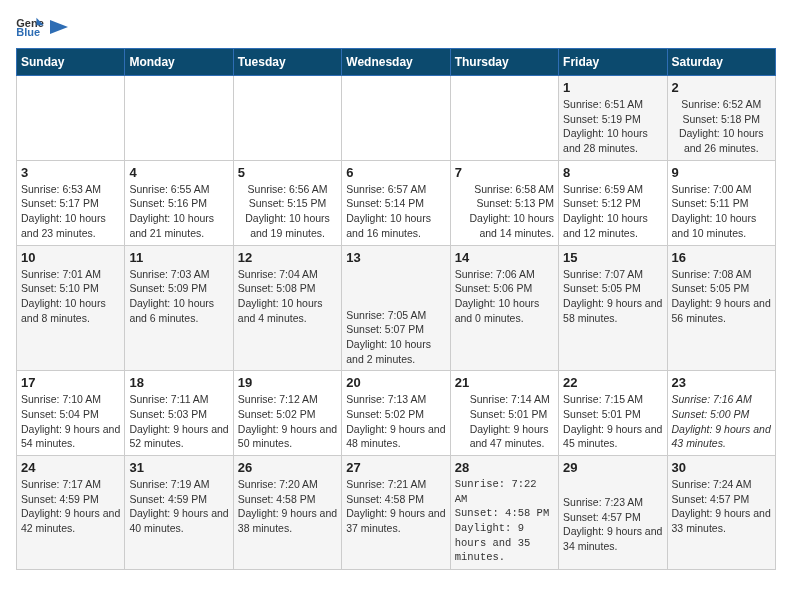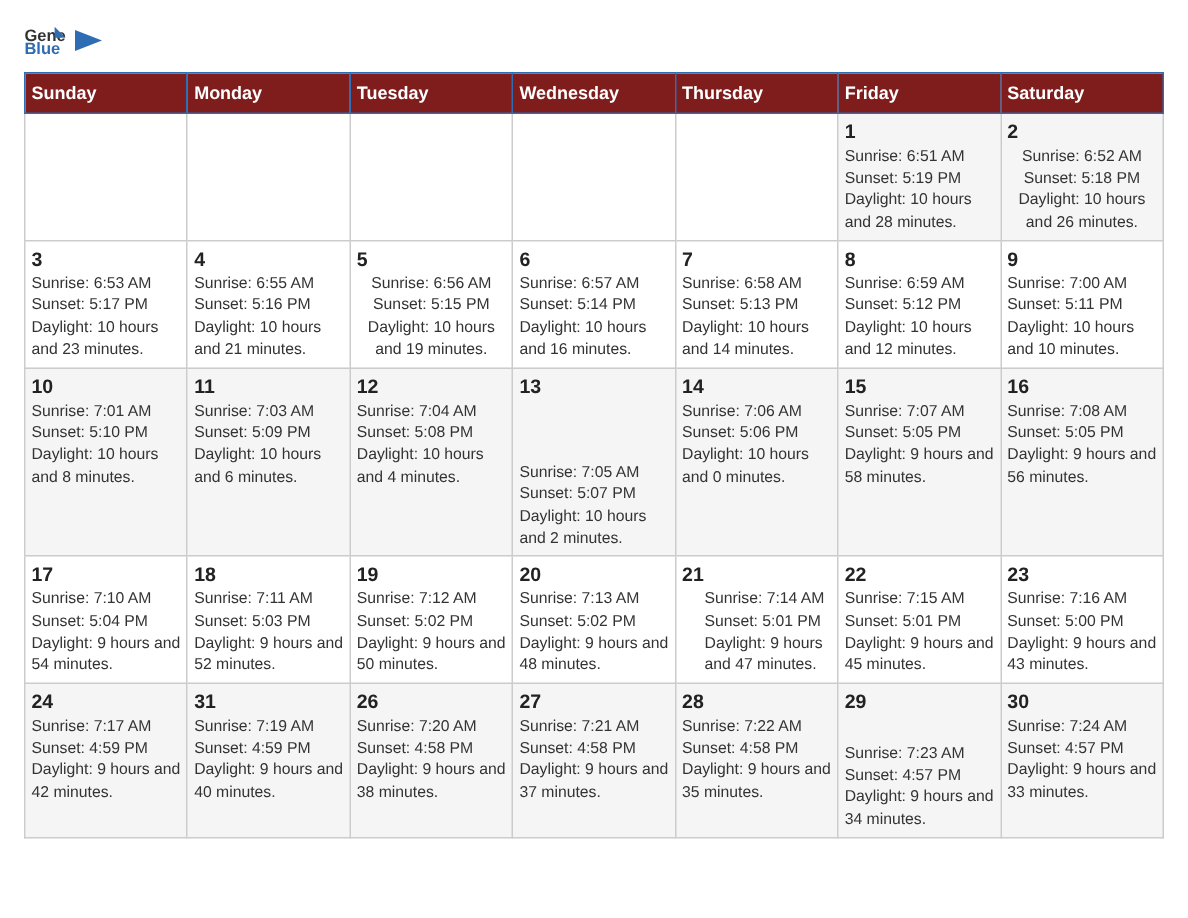--- a/index.html
+++ b/index.html
@@ -30,21 +30,21 @@
     .title-area { text-align: right; }
     .month-title { font-size: 32px; font-weight: normal; color: #333; }
     .location { font-size: 14px; color: #555; }
 
     .calendar {
       width: 100%;
       border-collapse: collapse;
       font-size: 11px;
     }
     .calendar th {
-      background: #7f1d1d;
+      background: #0c4a6e;
       color: #fff;
       padding: 6px 4px;
       text-align: left;
       font-size: 12px;
       font-weight: bold;
       border: 1px solid #2e6db4;
     }
     .calendar td {
       border: 1px solid #ccc;
       vertical-align: top;
@@ -146,21 +146,21 @@
 Daylight: 10 hours and 19 minutes.</div>
         </td>
         <td>
           <div class="day-number">6</div>
           <div class="day-info" style="white-space: pre-line;">Sunrise: 6:57 AM
 Sunset: 5:14 PM
 Daylight: 10 hours and 16 minutes.</div>
         </td>
         <td>
           <div class="day-number">7</div>
-          <div class="day-info" style="white-space: pre-line;">Sunrise: 6:58 AM
+          <div class="day-info" style="white-space: pre-line; text-align: right;">Sunrise: 6:58 AM
 Sunset: 5:13 PM
 Daylight: 10 hours and 14 minutes.</div>
         </td>
         <td>
           <div class="day-number">8</div>
           <div class="day-info" style="white-space: pre-line;">Sunrise: 6:59 AM
 Sunset: 5:12 PM
 Daylight: 10 hours and 12 minutes.</div>
         </td>
         <td>
@@ -246,21 +246,21 @@
 Daylight: 9 hours and 47 minutes.</div>
         </td>
         <td>
           <div class="day-number">22</div>
           <div class="day-info" style="white-space: pre-line;">Sunrise: 7:15 AM
 Sunset: 5:01 PM
 Daylight: 9 hours and 45 minutes.</div>
         </td>
         <td>
           <div class="day-number">23</div>
-          <div class="day-info" style="white-space: pre-line;">Sunrise: 7:16 AM
+          <div class="day-info" style="white-space: pre-line; font-style: italic;">Sunrise: 7:16 AM
 Sunset: 5:00 PM
 Daylight: 9 hours and 43 minutes.</div>
         </td>
       </tr>
       <tr>
         <td>
           <div class="day-number">24</div>
           <div class="day-info" style="white-space: pre-line;">Sunrise: 7:17 AM
 Sunset: 4:59 PM
 Daylight: 9 hours and 42 minutes.</div>
@@ -278,21 +278,21 @@
 Daylight: 9 hours and 38 minutes.</div>
         </td>
         <td>
           <div class="day-number">27</div>
           <div class="day-info" style="white-space: pre-line;">Sunrise: 7:21 AM
 Sunset: 4:58 PM
 Daylight: 9 hours and 37 minutes.</div>
         </td>
         <td>
           <div class="day-number">28</div>
-          <div class="day-info" style="white-space: pre-line;">Sunrise: 7:22 AM
+          <div class="day-info" style="white-space: pre-line; font-family: Liberation Mono, monospace;">Sunrise: 7:22 AM
 Sunset: 4:58 PM
 Daylight: 9 hours and 35 minutes.</div>
         </td>
         <td>
           <div class="day-number">29</div>
           <div class="day-info" style="white-space: pre-line; margin-top: 20px;">Sunrise: 7:23 AM
 Sunset: 4:57 PM
 Daylight: 9 hours and 34 minutes.</div>
         </td>
         <td>

